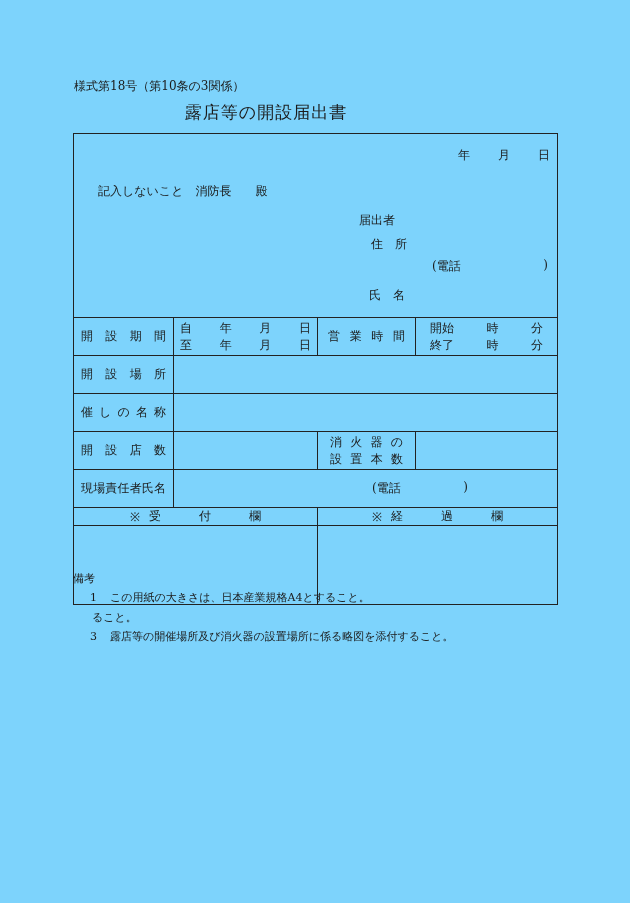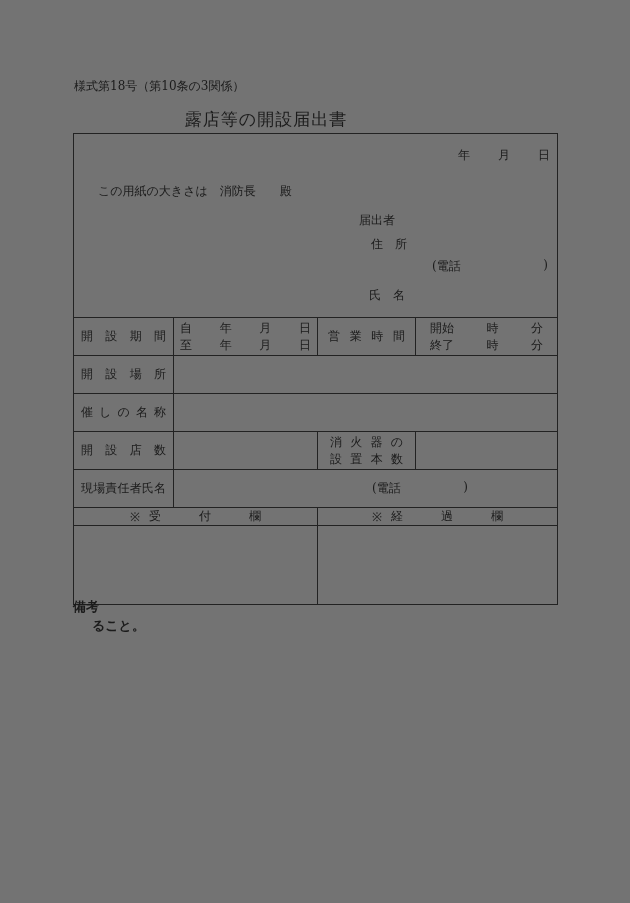--- a/index.html
+++ b/index.html
@@ -2,24 +2,24 @@
 <html><head>
 <meta charset="utf-8">
 <style>
   html,body{margin:0;padding:0;background:#ffffff;}
   body{
     width:630px;height:903px;
     font-family:"DejaVu Serif","Liberation Serif",serif;
     color:#1b1b1b;
     -webkit-font-smoothing:antialiased;
   }
-  .page{position:relative;width:630px;height:903px;background:#737373;overflow:hidden;}
+  .page{position:relative;width:630px;height:903px;background:#7dd3fc;overflow:hidden;}
 
   .form-number{position:absolute;left:74px;top:78px;font-size:12px;white-space:nowrap;}
-  .doc-title{position:absolute;left:0;top:108px;width:532px;text-align:center;font-size:17px;letter-spacing:1px;white-space:nowrap;}
+  .doc-title{position:absolute;left:0;top:101px;width:532px;text-align:center;font-size:17px;letter-spacing:1px;white-space:nowrap;}
 
   table.form-table{
     position:absolute;left:73px;top:133px;width:484px;
     border-collapse:collapse;table-layout:fixed;
   }
   table.form-table td{
     border:1px solid #222;padding:0;font-size:12px;vertical-align:middle;
     overflow:hidden;
   }
 
@@ -43,21 +43,21 @@
   .spread-line{display:flex;justify-content:space-between;line-height:17px;}
   .period-line{padding:0 6px;}
   .hours-line{padding:0 14px;}
   .ext-line{padding:0 12px;}
 
   .phone-line{display:flex;justify-content:space-between;width:96px;margin-left:198px;white-space:nowrap;}
 
   .marked{display:flex;justify-content:center;align-items:center;gap:9px;}
   .marked .charspread{width:112px;}
 
-  .notes{position:absolute;left:73px;top:597px;width:500px;font-size:13px;line-height:19.3px;font-weight:bold;}
+  .notes{position:absolute;left:73px;top:569px;width:500px;font-size:11px;line-height:19.3px;}
   .note-item{padding-left:17px;white-space:nowrap;}
   .note-num{display:inline-block;width:20px;}
   .note-cont{padding-left:19px;white-space:nowrap;}
 </style>
 </head>
 <body>
 
 <div class="page">
 
   <div class="form-number">様式第18号（第10条の3関係）</div>
@@ -72,21 +72,21 @@
     </colgroup>
 
     <tbody>
         <tr>
       <td colspan="4" class="head-cell">
         <div class="h-date">
           <span>年</span>
           <span>月</span>
           <span>日</span>
         </div>
-        <div class="h-addressee">この用紙の大きさは　消防長　　殿</div>
+        <div class="h-addressee">記入しないこと　消防長　　殿</div>
         <div class="h-applicant">届出者</div>
         <div class="h-address">住　所</div>
         <div class="h-phone">
           <span>(電話</span>
           <span>)</span>
         </div>
         <div class="h-name">氏　名</div>
       </td>
     </tr>
 
@@ -232,16 +232,22 @@
 
     <tr class="r-blank">
       <td colspan="2"></td>
       <td colspan="2"></td>
     </tr>
   </tbody>
     </table>
 
   <div class="notes">
     <div>備考</div>
+    <div class="note-item">
+      <span class="note-num">1</span><span>この用紙の大きさは、日本産業規格A4とすること。</span>
+    </div>
     <div class="note-cont">ること。</div>
+    <div class="note-item">
+      <span class="note-num">3</span><span>露店等の開催場所及び消火器の設置場所に係る略図を添付すること。</span>
+    </div>
   </div>
 
 </div>
 
 </body></html>

